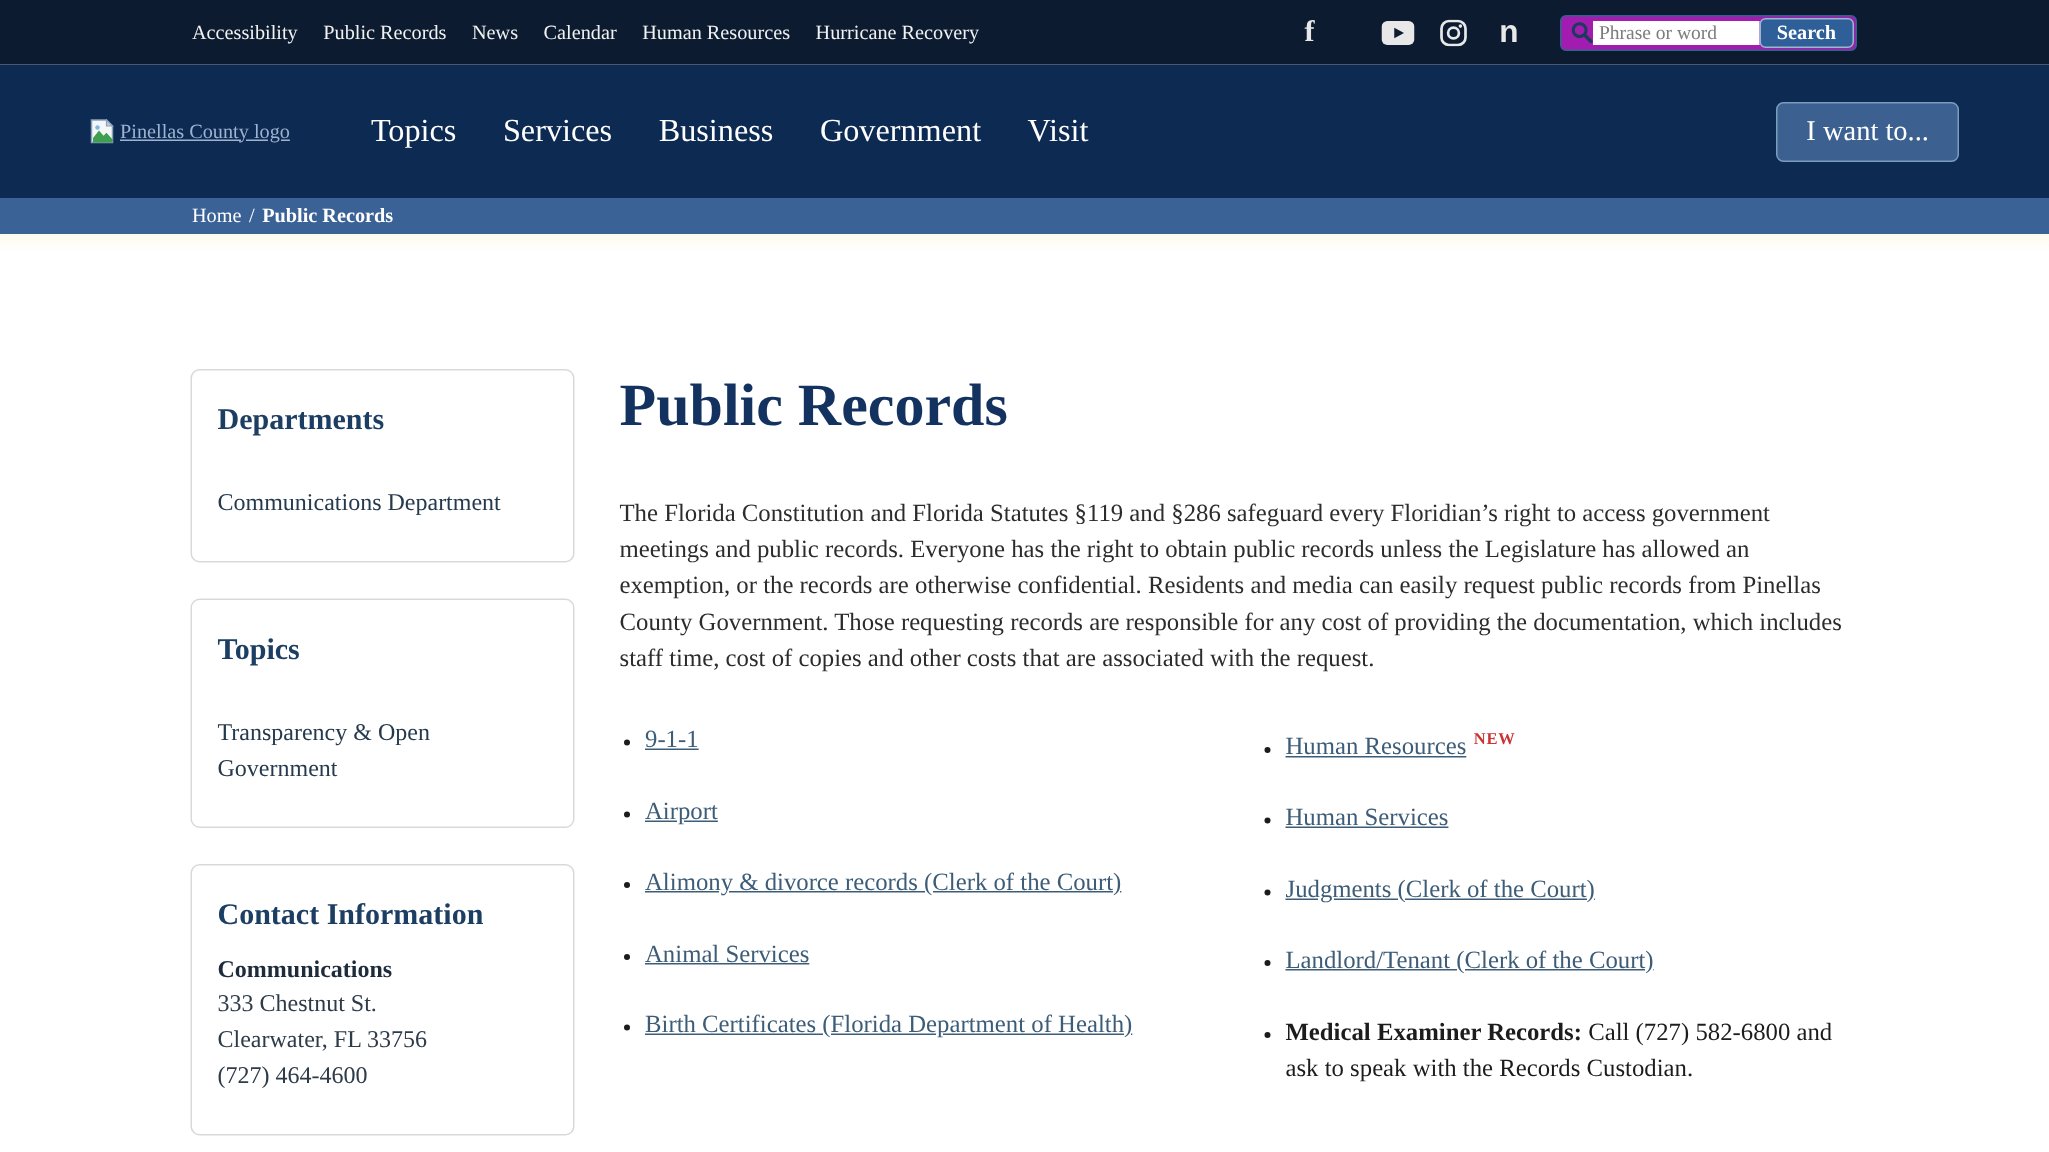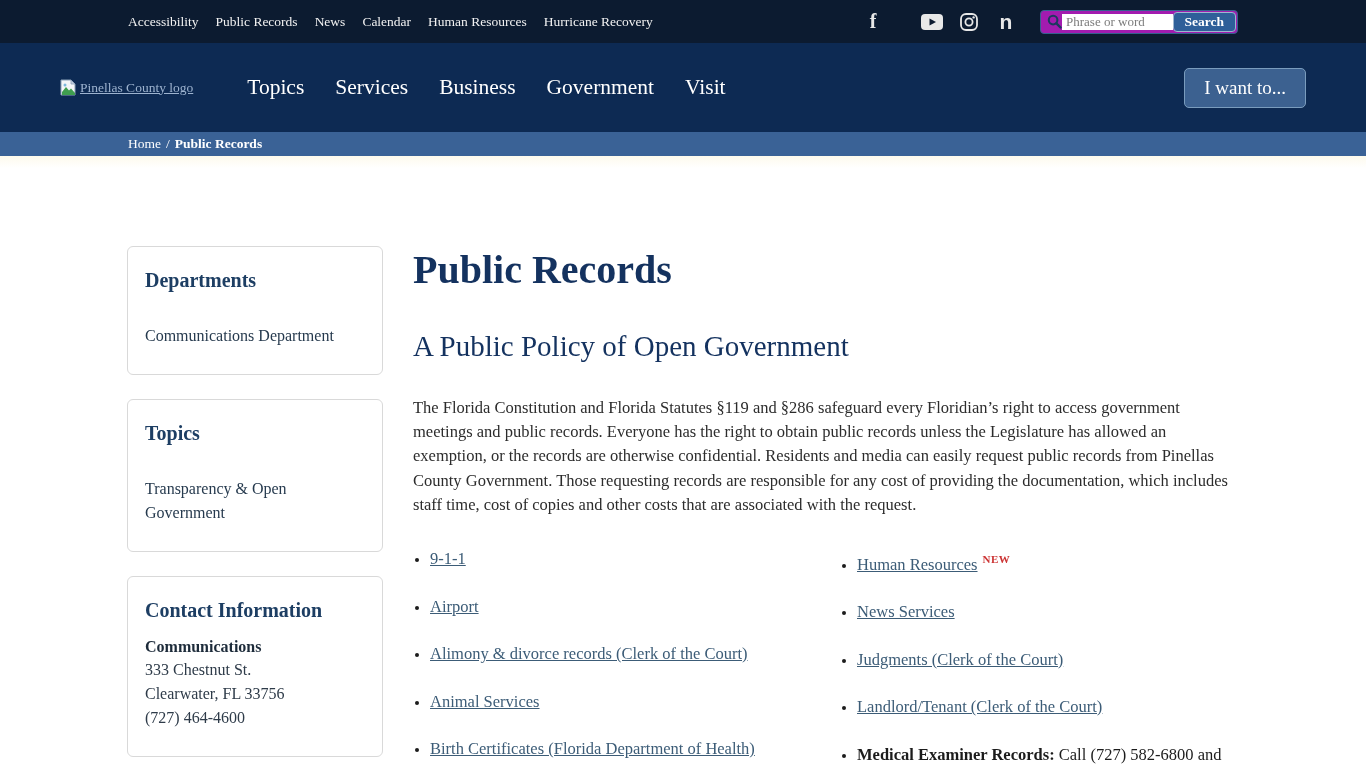--- a/index.html
+++ b/index.html
@@ -169,37 +169,36 @@
       <h3>Contact Information</h3>
       <div class="contact-name">Communications</div>
       <div class="contact-line">333 Chestnut St.</div>
       <div class="contact-line">Clearwater, FL 33756</div>
       <div class="contact-line">(727) 464-4600</div>
     </div>
   </div>
 
   <div class="main-col">
     <h1>Public Records</h1>
-    <h2>A Public Policy of Open Government</h2>
     <p class="intro">The Florida Constitution and Florida Statutes §119 and §286 safeguard every Floridian’s right to access government meetings and public records. Everyone has the right to obtain public records unless the Legislature has allowed an exemption, or the records are otherwise confidential. Residents and media can easily request public records from Pinellas County Government. Those requesting records are responsible for any cost of providing the documentation, which includes staff time, cost of copies and other costs that are associated with the request.</p>
 
     <div class="lists">
       <div class="col-left">
         <ul id="list-left">
             <li><a>9-1-1</a></li>
             <li><a>Airport</a></li>
             <li><a>Alimony &amp; divorce records (Clerk of the Court)</a></li>
             <li><a>Animal Services</a></li>
             <li><a>Birth Certificates (Florida Department of Health)</a></li>
           </ul>
       </div>
       <div class="col-right">
         <ul id="list-right">
             <li><a>Human Resources</a><span class="badge-new">NEW</span></li>
-            <li><a>News Services</a></li>
+            <li><a>Human Services</a></li>
             <li><a>Judgments (Clerk of the Court)</a></li>
             <li><a>Landlord/Tenant (Clerk of the Court)</a></li>
             <li><span class="li-bold">Medical Examiner Records:</span> Call (727) 582-6800 and ask to speak with the Records Custodian.</li>
           </ul>
       </div>
     </div>
   </div>
 
 </div>
 

